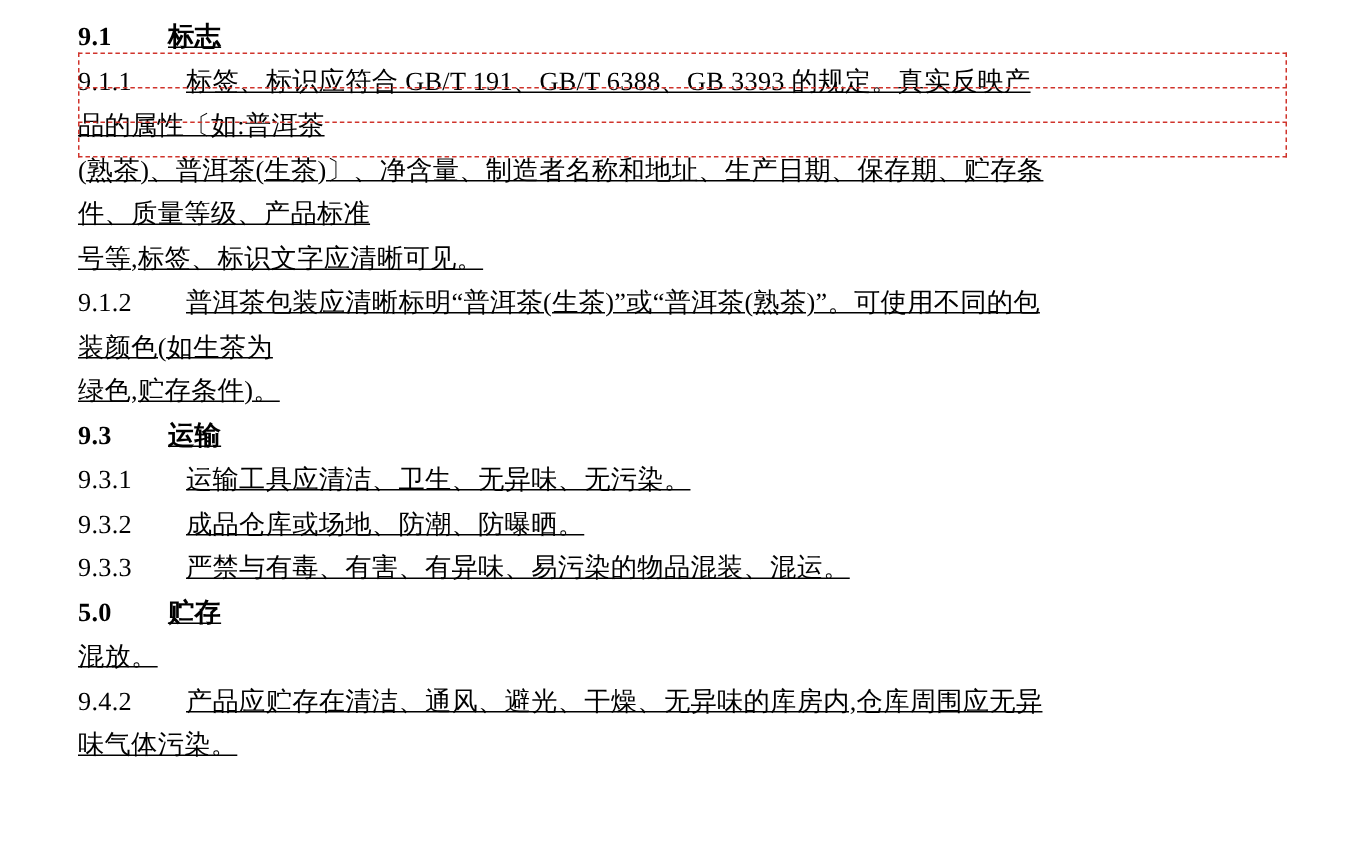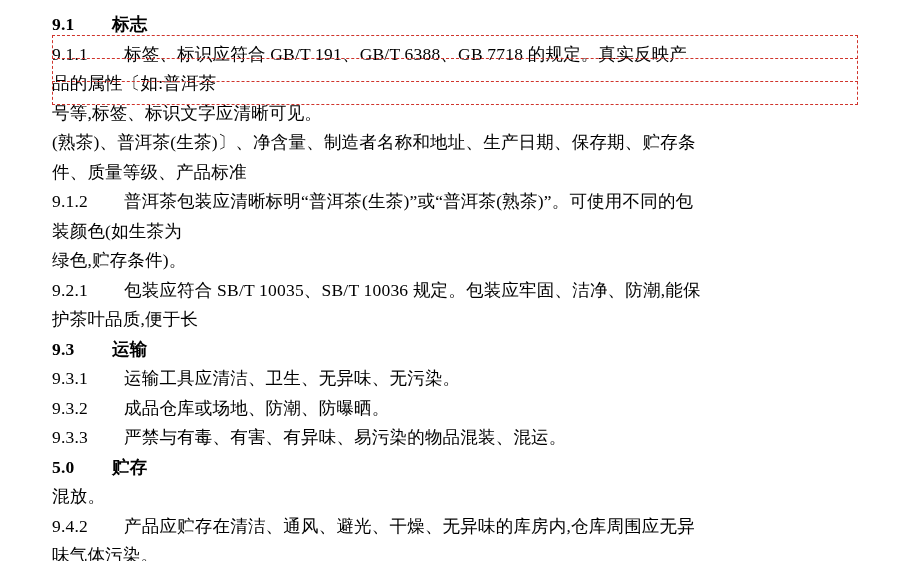--- a/index.html
+++ b/index.html
@@ -13,20 +13,21 @@
     font-family: "Liberation Serif", serif;
     color: #000000;
     overflow: hidden;
   }
   .page {
     position: relative;
     width: 744px;
     height: 561px;
     box-sizing: border-box;
     padding: 10px 40px 0 52px;
+    text-decoration: underline;
   }
   .block {
     margin: 0;
   }
   .line {
     font-size: 17.5px;
     line-height: 29.5px;
     white-space: pre-wrap;
     letter-spacing: 0.2px;
   }
@@ -72,33 +73,32 @@
 </head>
 <body>
 
 <div class="page">
 
   <div class="block">
     <div class="line heading"><span class="num">9.1</span><span class="label">标志</span></div>
   </div>
 
   <div class="block">
-    <div class="line"><span class="num-sub">9.1.1</span><span>标签、标识应符合 GB/T 191、GB/T 6388、GB 7718 的规定。真实反映产品的属性〔如:普洱茶</span></div>
+    <div class="line"><span class="num-sub">9.1.1</span><span>标签、标识应符合 GB/T 191、GB/T 6388、GB 3393 的规定。真实反映产品的属性〔如:普洱茶</span></div>
+    <div class="line hang">(熟茶)、普洱茶(生茶)〕、净含量、制造者名称和地址、生产日期、保存期、贮存条件、质量等级、产品标准</div>
     <div class="line hang">号等,标签、标识文字应清晰可见。</div>
-    <div class="line hang">(熟茶)、普洱茶(生茶)〕、净含量、制造者名称和地址、生产日期、保存期、贮存条件、质量等级、产品标准</div>
   </div>
 
   <div class="block">
     <div class="line"><span class="num-sub">9.1.2</span><span>普洱茶包装应清晰标明“普洱茶(生茶)”或“普洱茶(熟茶)”。可使用不同的包装颜色(如生茶为</span></div>
     <div class="line hang">绿色,贮存条件)。</div>
   </div>
 
 
   <div class="block">
-    <div class="line"><span class="num-sub">9.2.1</span><span>包装应符合 SB/T 10035、SB/T 10036 规定。包装应牢固、洁净、防潮,能保护茶叶品质,便于长</span></div>
   </div>
 
 
   <div class="block">
     <div class="line heading"><span class="num">9.3</span><span class="label">运输</span></div>
   </div>
 
   <div class="block">
     <div class="line"><span class="num-sub">9.3.1</span><span>运输工具应清洁、卫生、无异味、无污染。</span></div>
   </div>

